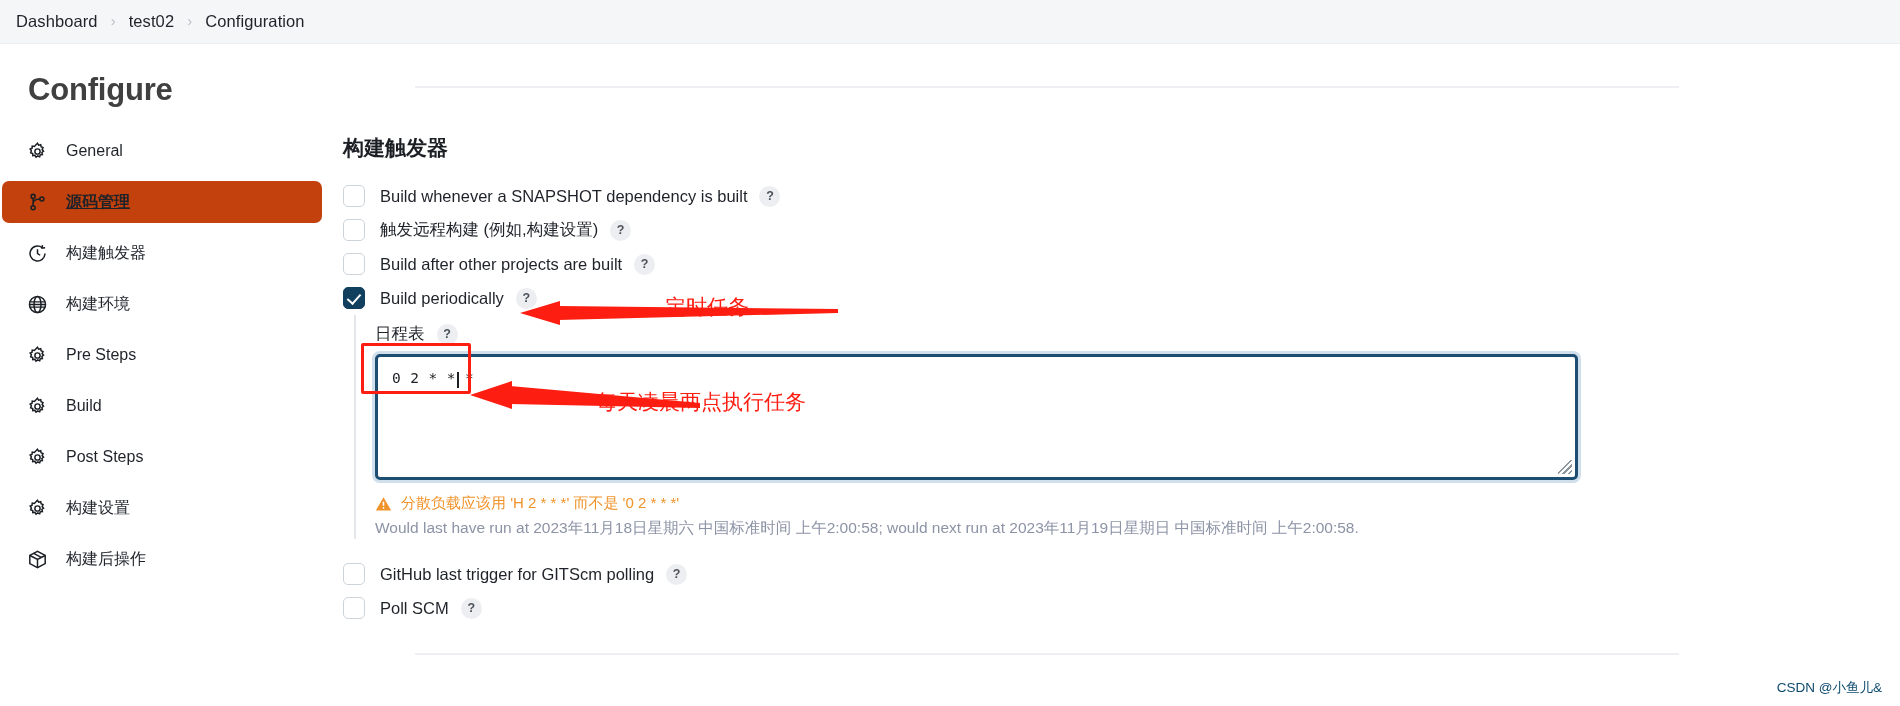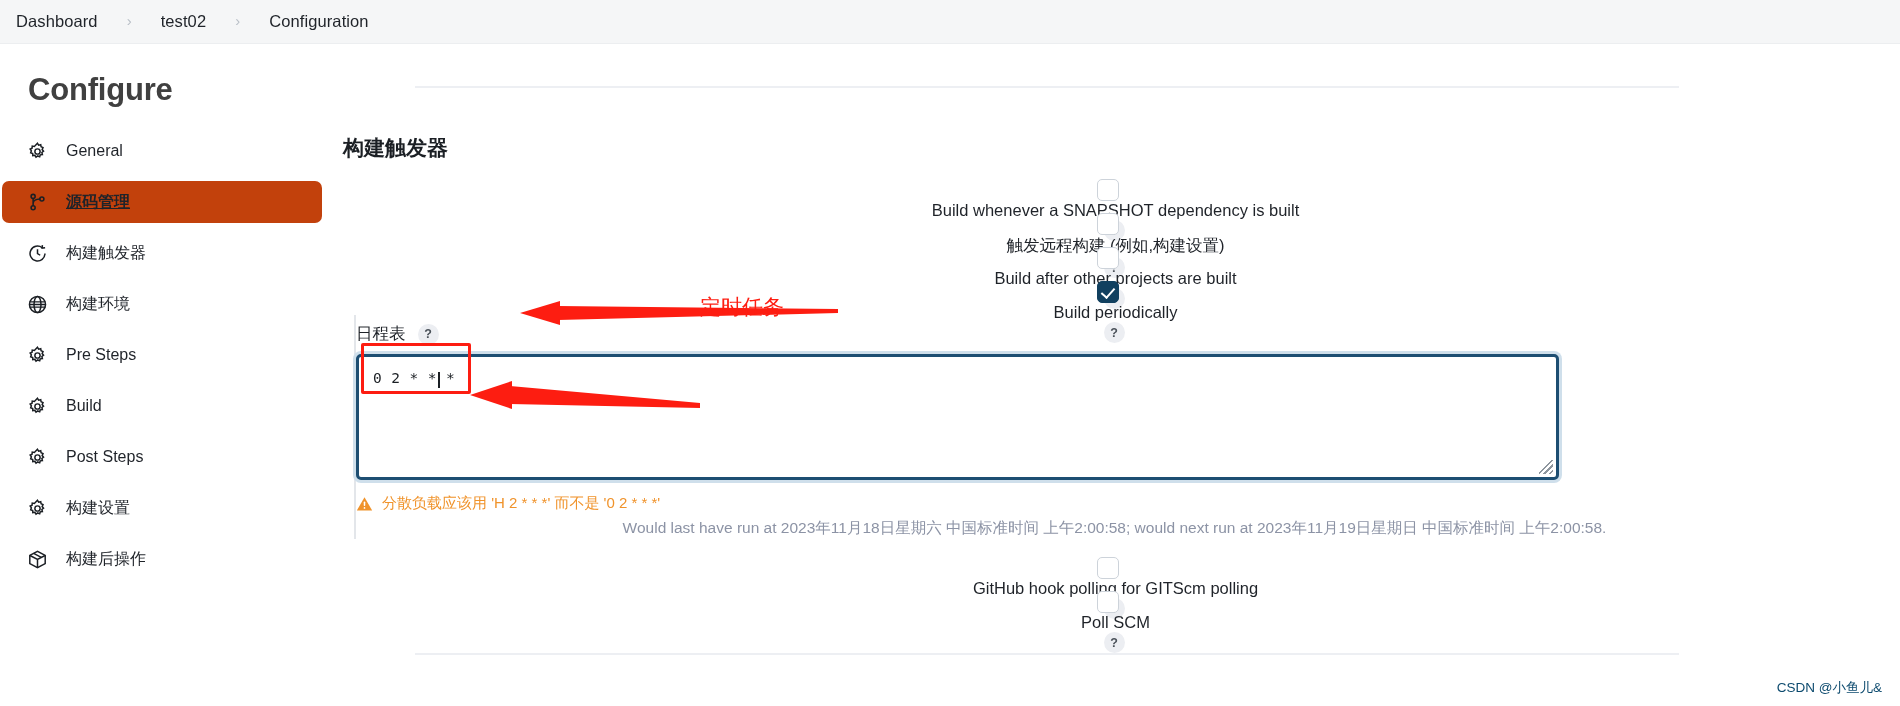--- a/index.html
+++ b/index.html
@@ -21,21 +21,20 @@
   
   .breadcrumb-bar {
     position: absolute;
     top: 0; left: 0;
     width: 1900px; height: 44px;
     background: #f5f6f7;
     border-bottom: 1px solid #eceef0;
     display: flex;
     align-items: center;
     padding-left: 16px;
-    gap: 16px;
   }
   .crumb {
     font-size: 16.5px;
     color: #1f2329;
     letter-spacing: .1px;
   }
   .crumb-sep {
     color: #b9bfc7;
     font-size: 15px;
     margin: 0 13px;
@@ -116,21 +115,20 @@
     left: 3px;
     top: 135px;
     width: 1530px;
   }
 
   .row {
     display: flex;
     align-items: center;
     height: 34px;
     position: relative;
-    flex-direction: column;
   }
   .cbx {
     width: 22px; height: 22px;
     border: 1.6px solid #cdd3da;
     border-radius: 5px;
     background: #ffffff;
     flex: 0 0 22px;
     cursor: pointer;
   }
   .cbx.checked {
@@ -165,22 +163,22 @@
     font-weight: bold;
     margin-left: 12px;
     cursor: pointer;
     flex: 0 0 21px;
   }
 
   
   .nested {
     margin-left: 11px;
     border-left: 2px solid #e3e6ea;
+    padding-left: 19px;
     padding-top: 6px;
-    text-align: center;
   }
   .nested-label-row {
     display: flex;
     align-items: center;
     height: 26px;
   }
   .nested-label {
     font-size: 16.5px;
     color: #1f2329;
   }
@@ -453,21 +451,21 @@
               </svg>
           </span>
           <span class="warn-text">分散负载应该用 'H 2 * * *' 而不是 '0 2 * * *'</span>
         </div>
 
         <div class="info-text">Would last have run at 2023年11月18日星期六 中国标准时间 上午2:00:58; would next run at 2023年11月19日星期日 中国标准时间 上午2:00:58.</div>
       </div>
 
       <div class="row" style="margin-top:18px;">
         <div class="cbx"></div>
-        <span class="row-label">GitHub hook polling for GITScm polling</span>
+        <span class="row-label">GitHub last trigger for GITScm polling</span>
         <span class="help">?</span>
       </div>
 
       <div class="row">
         <div class="cbx"></div>
         <span class="row-label">Poll SCM</span>
         <span class="help">?</span>
       </div>
 
     </div>
@@ -479,21 +477,22 @@
       <g>
         <polygon points="520,313 560,301 560,325" fill="#fd1d11"></polygon>
         <polygon points="558,306 838,309 838,313 558,320" fill="#fd1d11"></polygon>
       </g>
       <g>
         <polygon points="470,395 512,381 512,409" fill="#fd1d11"></polygon>
         <polygon points="510,386 700,403 700,408 510,404" fill="#fd1d11"></polygon>
       </g>
     </svg>
 
-    <span class="ann-text" style="left:700px; top:293px;text-align:right;">定时任务</span>
-
+    <span class="ann-text" style="left:665px; top:293px;text-align:right;">定时任务</span>
+
+    <span class="ann-text" style="left:596px; top:388px;">每天凌晨两点执行任务</span>
 
     <div class="ann-box" style="left:361px; top:343px; width:110px; height:51px;"></div>
   </div>
 
   <div class="watermark">CSDN @小鱼儿&amp;</div>
 
 </div>
 
 </body></html>

